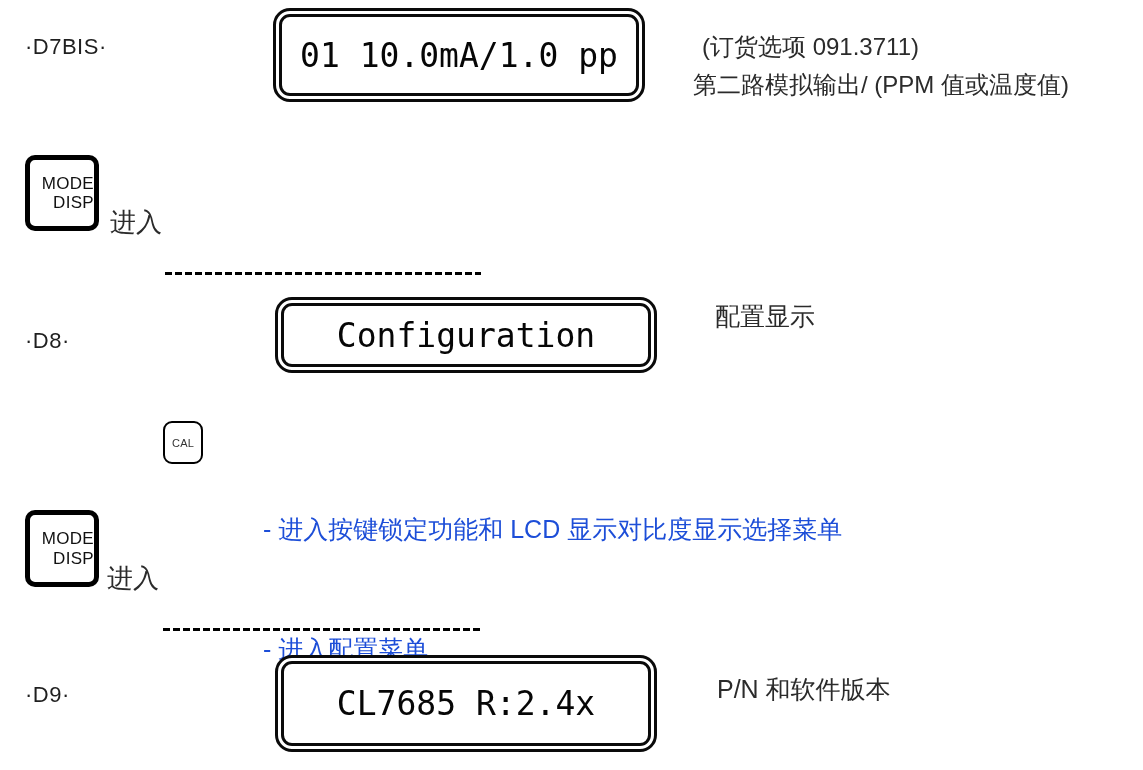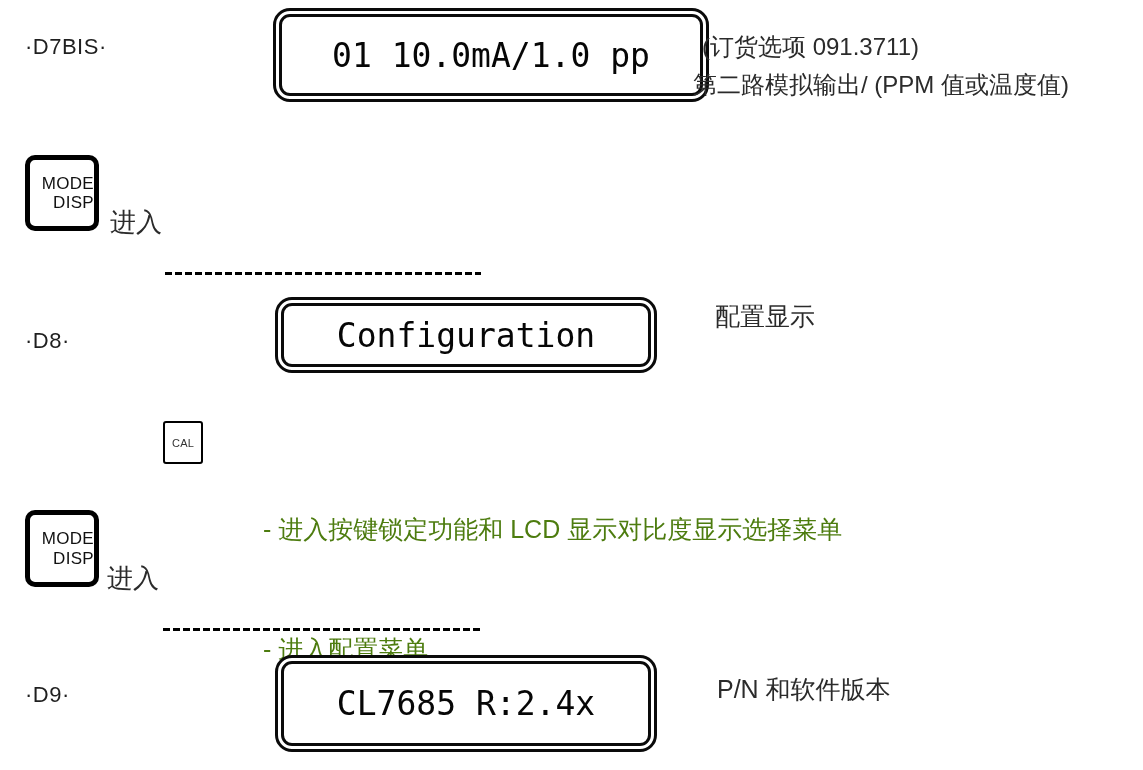--- a/index.html
+++ b/index.html
@@ -22,34 +22,34 @@
   }
   .note { position:absolute; font-size:24px; color:#2b2b2b; white-space:pre; }
   .key {
     position:absolute; box-sizing:border-box; background:#ffffff;
     border:5px solid #000000; border-radius:10px;
     display:flex; flex-direction:column; align-items:flex-end; justify-content:center;
   }
   .key-line { font-size:17px; line-height:1.12; color:#111111; letter-spacing:0.3px; }
   .key-small {
     position:absolute; box-sizing:border-box; background:#ffffff;
-    border:2px solid #000000; border-radius:3px;
+    border:2px solid #000000; border-radius:9px;
     display:flex; align-items:center; justify-content:center;
     font-size:11px; color:#333333; letter-spacing:0.2px;
   }
   .enter-label { position:absolute; font-size:26px; color:#2b2b2b; white-space:pre; }
   .dashes {
     position:absolute; height:3px;
     background:repeating-linear-gradient(90deg,#000 0 7px,transparent 7px 10px);
   }
-  .bullets { position:absolute; font-size:25px; line-height:40px; color:#4d7c0f; white-space:pre; }
+  .bullets { position:absolute; font-size:25px; line-height:40px; color:#1d4ed8; white-space:pre; }
 
   
   #label-d7bis { left:25px; top:34px; }
-  #lcd-d7bis   { left:273px; top:8px;  width:436px; height:94px; }
+  #lcd-d7bis   { left:273px; top:8px;  width:372px; height:94px; }
   #note-d7bis-1{ left:702px; top:31px; }
   #note-d7bis-2{ left:693px; top:69px; }
   #key-mode-1  { left:25px;  top:155px; width:74px; height:76px; }
   #enter-1     { left:110px; top:205px; }
   #dash-1      { left:165px; top:272px; width:316px; }
   #label-d8    { left:25px;  top:328px; }
   #lcd-d8      { left:275px; top:297px; width:382px; height:76px; }
   #note-d8     { left:715px; top:300px; font-size:25px; }
   #key-cal     { left:163px; top:421px; width:40px; height:43px; }
   #cal-bullets { left:263px; top:429px; }

